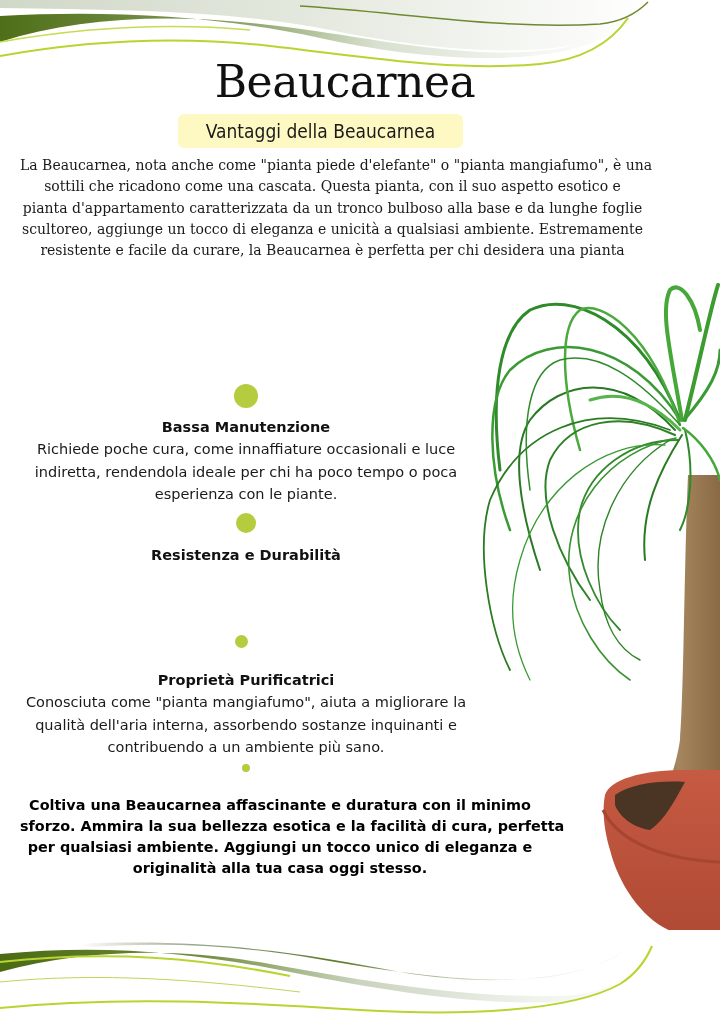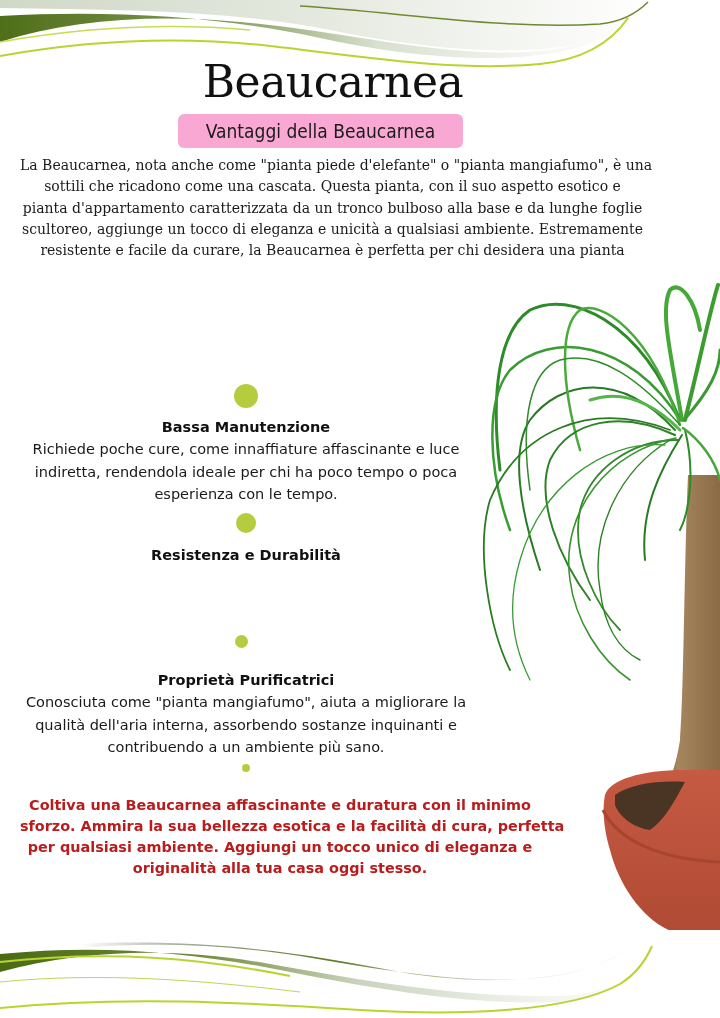--- a/index.html
+++ b/index.html
@@ -1,27 +1,27 @@
 <!DOCTYPE html>
 <html><head>
 <meta charset="utf-8">
 <style>
   html, body { margin:0; padding:0; }
   body { width:720px; height:1018px; position:relative; overflow:hidden; background:#ffffff; color:#1a1a1a; }
   .swoosh { position:absolute; left:0; width:720px; }
-  .title { position:absolute; left:0; width:666px; top:56px; text-align:center; font-family:"DejaVu Serif","Liberation Serif",serif; font-size:44px; letter-spacing:-0.5px; color:#111; }
-  .badge { position:absolute; left:178px; top:114px; width:285px; height:34px; background:#f9a8d4; border-radius:6px; text-align:center; line-height:34px; font-family:"DejaVu Sans Condensed","Liberation Sans Narrow","Liberation Sans",sans-serif; font-size:19px; color:#1a1a1a; }
+  .title { position:absolute; left:12px; width:666px; top:56px; text-align:center; font-family:"DejaVu Serif","Liberation Serif",serif; font-size:44px; letter-spacing:-0.5px; color:#111; }
+  .badge { position:absolute; left:178px; top:114px; width:285px; height:34px; background:#fef9c3; border-radius:6px; text-align:center; line-height:34px; font-family:"DejaVu Sans Condensed","Liberation Sans Narrow","Liberation Sans",sans-serif; font-size:19px; color:#1a1a1a; }
   .intro { position:absolute; left:20px; width:625px; top:155px; text-align:center; font-family:"DejaVu Serif","Liberation Serif",serif; font-size:14px; line-height:21.3px; color:#1a1a1a; }
   .intro span { display:block; white-space:nowrap; }
   .section { position:absolute; left:20px; width:452px; text-align:center; font-family:"DejaVu Sans","Liberation Sans",sans-serif; }
   .section h3 { margin:0; font-size:14.5px; font-weight:bold; line-height:22px; color:#111; }
   .section p { margin:0; font-size:14.5px; line-height:22.5px; color:#1a1a1a; }
   .section p span { display:block; white-space:nowrap; }
   .dot { position:absolute; border-radius:50%; background:#b5cc3e; }
-  .outro { position:absolute; left:20px; width:520px; top:795px; text-align:center; font-family:"DejaVu Sans","Liberation Sans",sans-serif; font-weight:bold; font-size:14.4px; line-height:21px; color:#b91c1c; }
+  .outro { position:absolute; left:20px; width:520px; top:795px; text-align:center; font-family:"DejaVu Sans","Liberation Sans",sans-serif; font-weight:bold; font-size:14.4px; line-height:21px; color:#000000; }
   .outro span { display:block; white-space:nowrap; }
   .plant { position:absolute; left:470px; top:270px; width:250px; height:660px; }
 </style>
 </head>
 <body>
 
 <svg class="swoosh" style="top:0;height:75px" viewBox="0 0 720 75">
   <defs>
     <linearGradient id="gTop" x1="0" y1="0" x2="1" y2="0">
       <stop offset="0" stop-color="#4f6e18"></stop>
@@ -55,23 +55,23 @@
   <span>resistente e facile da curare, la Beaucarnea è perfetta per chi desidera una pianta</span>
 </div>
 
 <div class="section" style="top:289px">
 </div>
 <div class="dot" style="left:234px;top:384px;width:24px;height:24px"></div>
 
 <div class="section" style="top:416px">
   <h3>Bassa Manutenzione</h3>
   <p>
-    <span>Richiede poche cure, come innaffiature affascinante e luce</span>
+    <span>Richiede poche cura, come innaffiature occasionali e luce</span>
     <span>indiretta, rendendola ideale per chi ha poco tempo o poca</span>
-    <span>esperienza con le tempo.</span>
+    <span>esperienza con le piante.</span>
   </p>
 </div>
 <div class="dot" style="left:236px;top:513px;width:20px;height:20px"></div>
 
 <div class="section" style="top:544px">
   <h3>Resistenza e Durabilità</h3>
 </div>
 <div class="dot" style="left:235px;top:635px;width:13px;height:13px"></div>
 
 <div class="section" style="top:669px">

